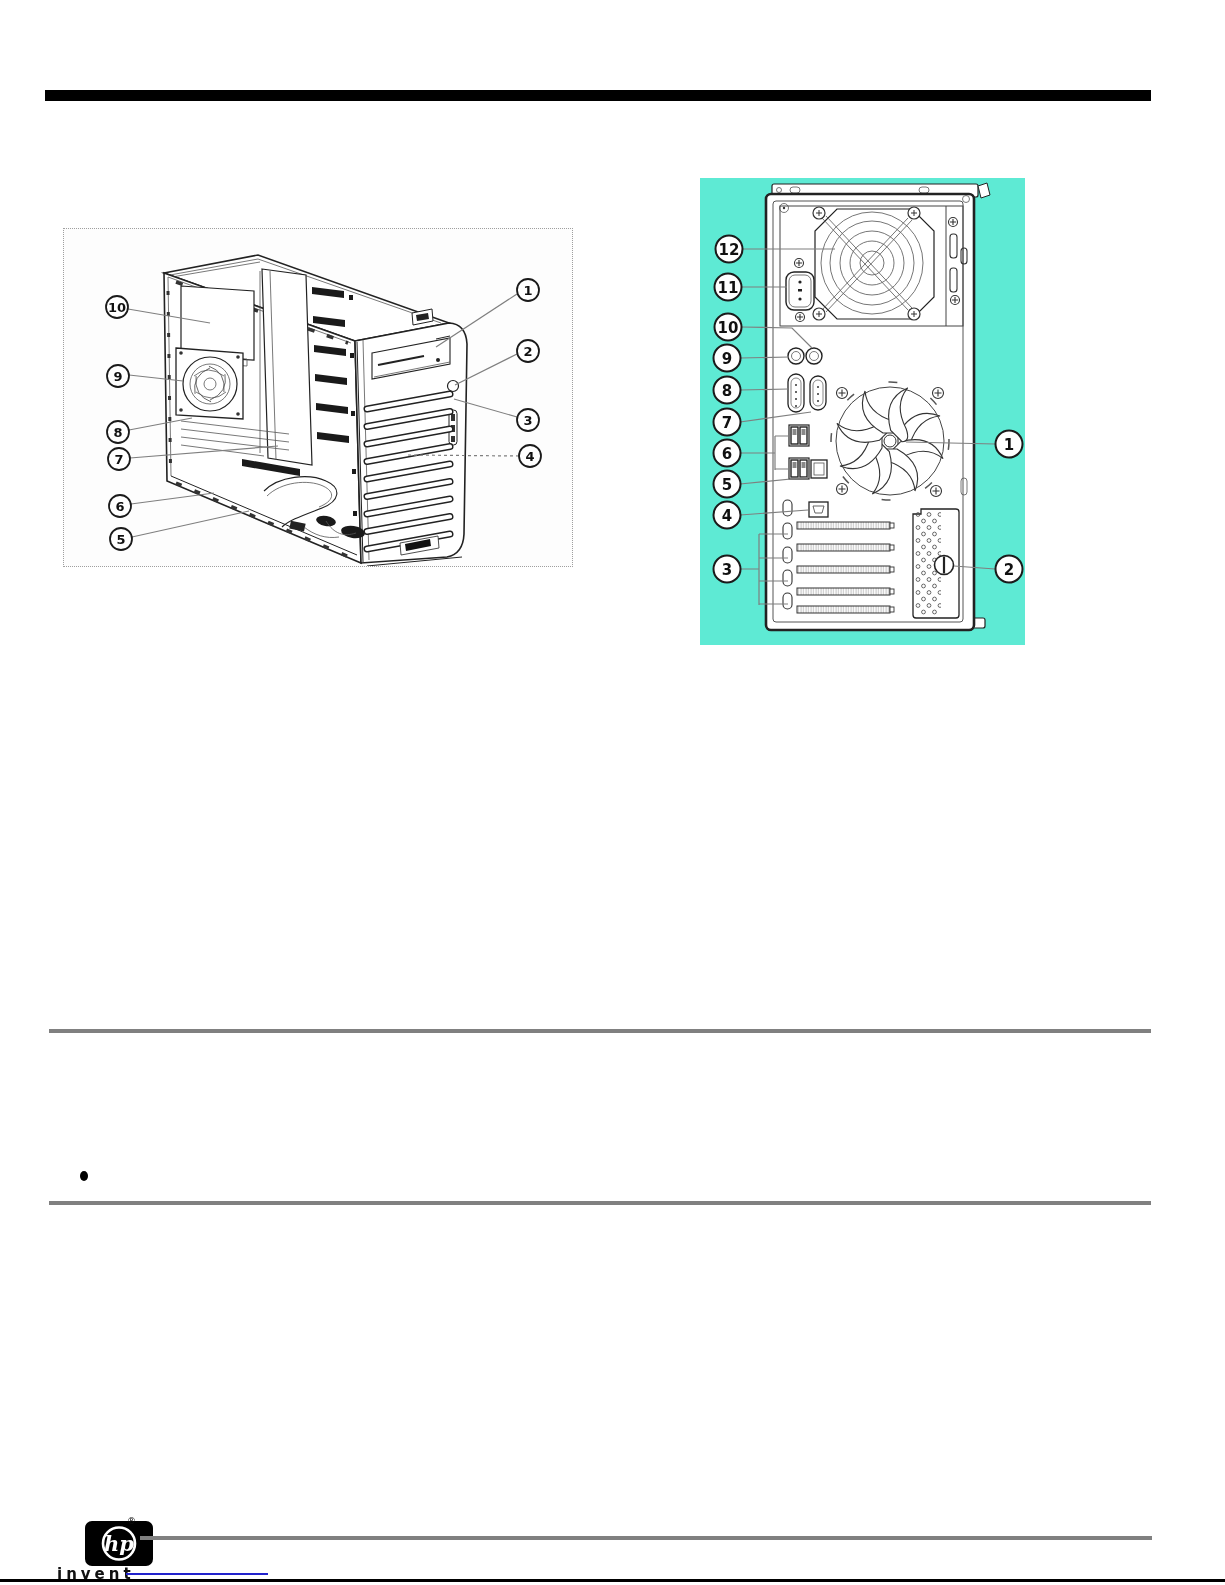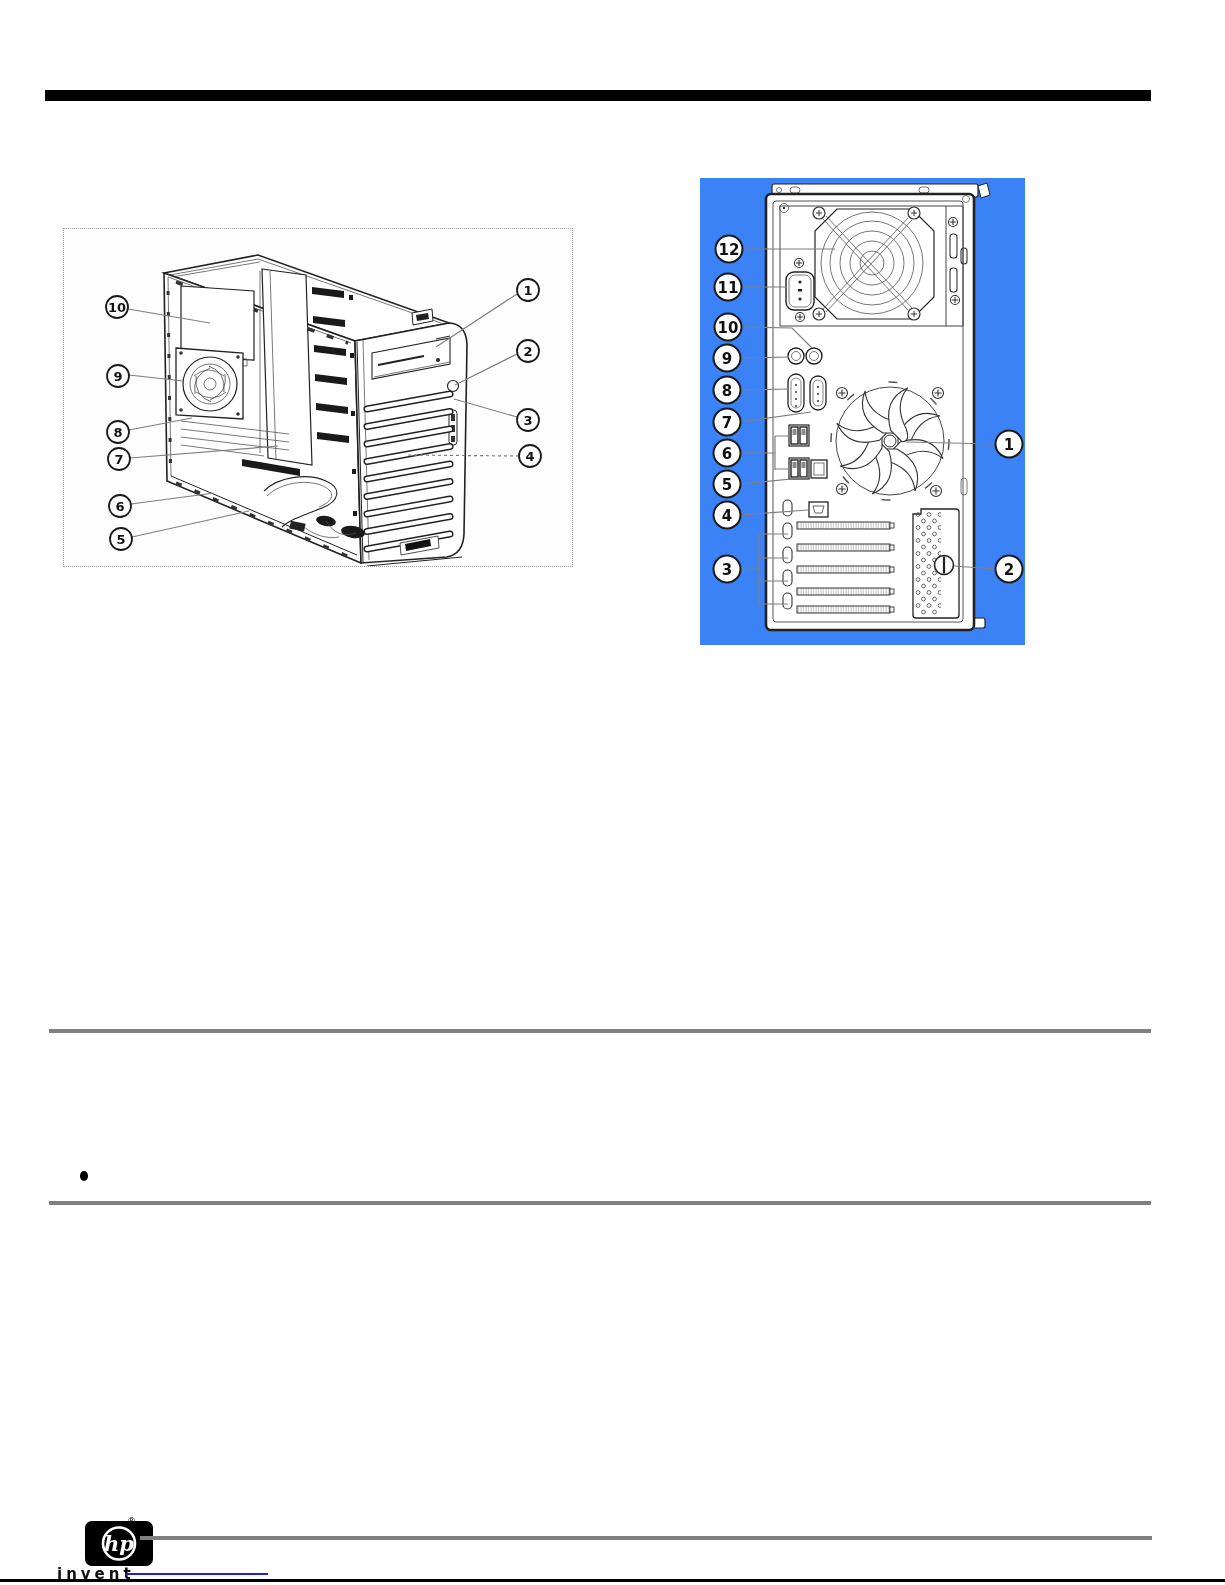--- a/index.html
+++ b/index.html
@@ -2,21 +2,21 @@
 <html><head>
 <meta charset="utf-8">
 <style>
   html,body{margin:0;padding:0;background:#fff;}
   #page{position:relative;width:1225px;height:1585px;background:#ffffff;overflow:hidden;
         font-family:"DejaVu Sans",sans-serif;}
   .abs{position:absolute;}
   #header-bar{left:45px;top:90px;width:1106px;height:11px;background:#000;}
   #fig-left{left:63px;top:228px;width:510px;height:339px;border:1px dotted #9f9f9f;
             box-sizing:border-box;background:#fdfdfd;}
-  #fig-right{left:700px;top:178px;width:325px;height:467px;background:#3b82f6;}
+  #fig-right{left:700px;top:178px;width:325px;height:467px;background:#5eead4;}
   .rule{left:49px;width:1102px;height:4px;background:#808080;}
   #rule-1{top:1029px;} #rule-2{top:1201px;}
   #bullet{left:80px;top:1171px;width:8px;height:10px;background:#000;border-radius:50%;
           line-height:0;font-size:0;color:transparent;}
   #footer-grayline{left:140px;top:1536px;width:1012px;height:4px;background:#808080;}
   #footer-link-line{left:126px;top:1573px;width:142px;height:2px;background:#2222cc;cursor:pointer;}
   #footer-blackline{left:0px;top:1579px;width:1225px;height:3px;background:#000;}
   #hp-logo{left:57px;top:1521px;width:84px;height:45px;padding-left:28px;}
   #reg-mark{left:127px;top:1516px;font-size:9px;color:#111;}
   #invent{left:57px;top:1565px;font-size:15px;font-weight:bold;letter-spacing:4px;color:#111;}

